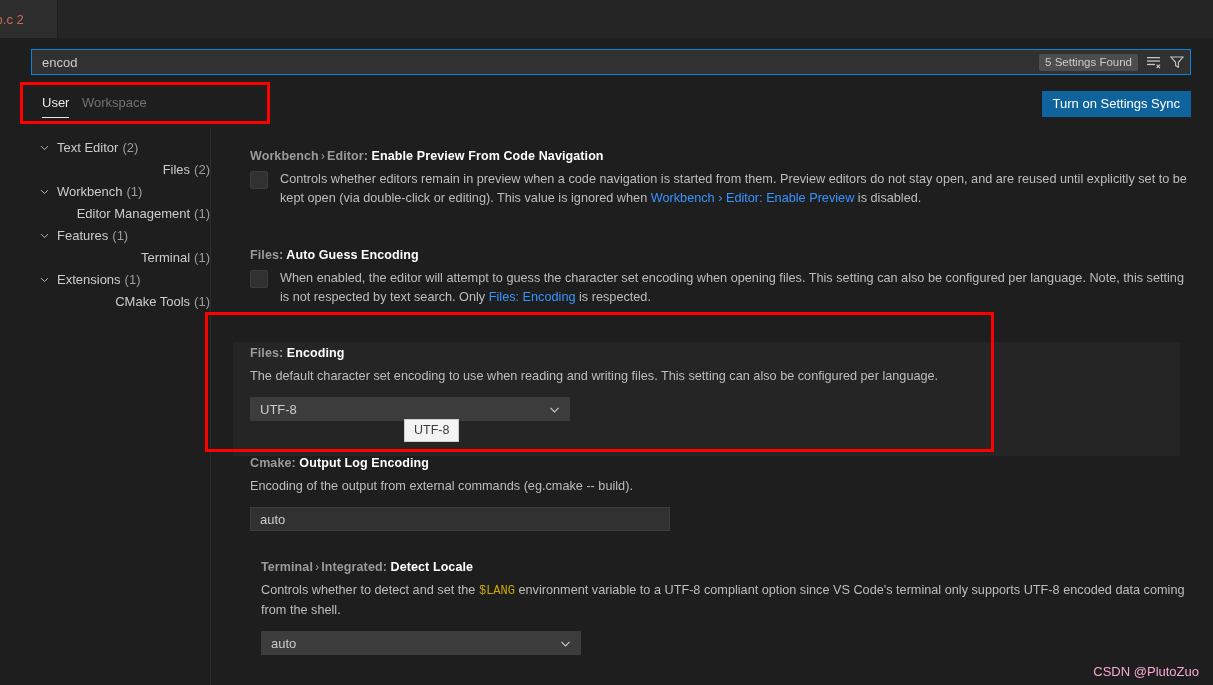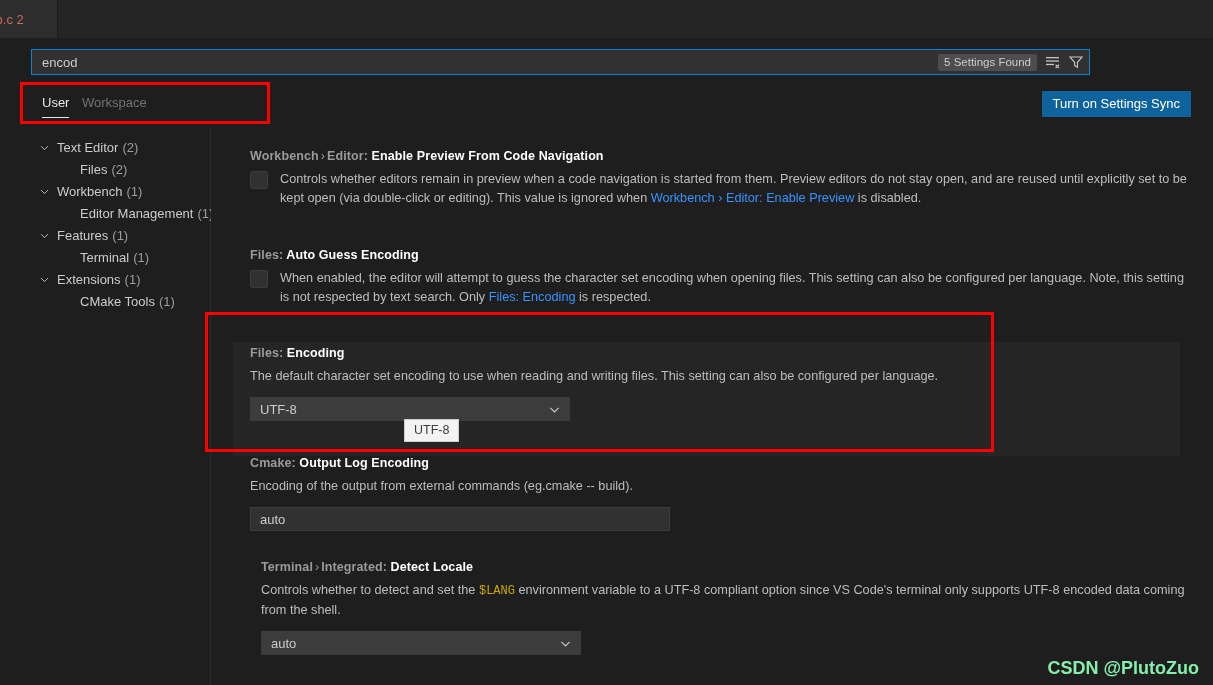--- a/index.html
+++ b/index.html
@@ -48,21 +48,21 @@
   }
   .tabbar-rest { flex: 1; background: #252526; }
 
   
   .searchrow {
     position: absolute; top: 38px; left: 0; width: 1213px; height: 48px;
     background: #1e1e1e;
   }
   .search-wrap {
     position: absolute; left: 31px; top: 11px;
-    width: 1059px; height: 26px;
+    width: 1160px; height: 26px;
     border: 1px solid #0a84d8;
     background: #313131;
     display: flex; align-items: center;
   }
   .search-input {
     flex: 1; height: 100%;
     background: transparent; border: none; outline: none;
     color: #cccccc; font-size: 13px;
     font-family: "Liberation Sans", sans-serif;
     padding: 0 10px;
@@ -104,21 +104,21 @@
   .toc {
     position: absolute; left: 0; top: 128px; width: 211px; height: 557px;
     background: #1e1e1e; border-right: 1px solid #2b2b2b;
     padding-top: 8px;
   }
   .toc-item {
     display: flex; align-items: center;
     height: 22px; font-size: 13px; color: #cccccc;
     padding-left: 38px; position: relative; white-space: nowrap; margin-left: 19px;
   }
-  .toc-item.child { padding-left: 61px; }
+  .toc-item.child { padding-left: 61px; justify-content: flex-end; }
   .toc-chevron {
     position: absolute; left: 20px; top: 0; height: 22px;
     display: flex; align-items: center; color: #cccccc;
   }
   .toc-count { color: #9d9d9d; margin-left: 4px; }
 
   .pane {
     position: absolute; left: 211px; top: 128px; width: 1002px; height: 557px;
     background: #1e1e1e; overflow: hidden;
   }
@@ -182,23 +182,22 @@
   .tooltip {
     position: absolute; left: 404px; top: 419px;
     background: #f3f3f3; color: #3b3b3b;
     font-size: 12.5px; padding: 3px 9px 4px 9px;
     border: 1px solid #cecece;
     z-index: 40;
   }
 
   .watermark {
     position: absolute; right: 14px; bottom: 6px;
-    color: #86efac; font-size: 18px;
+    color: #f9a8d4; font-size: 13px;
     font-family: "Liberation Sans", sans-serif;
-    font-weight: bold;
   }
 </style>
 </head>
 <body>
 
 <div class="tabbar">
   <div class="tab inactive">
     <span class="tab-label">fo.c 2</span>
   </div>
   <div class="tabbar-rest"></div>

